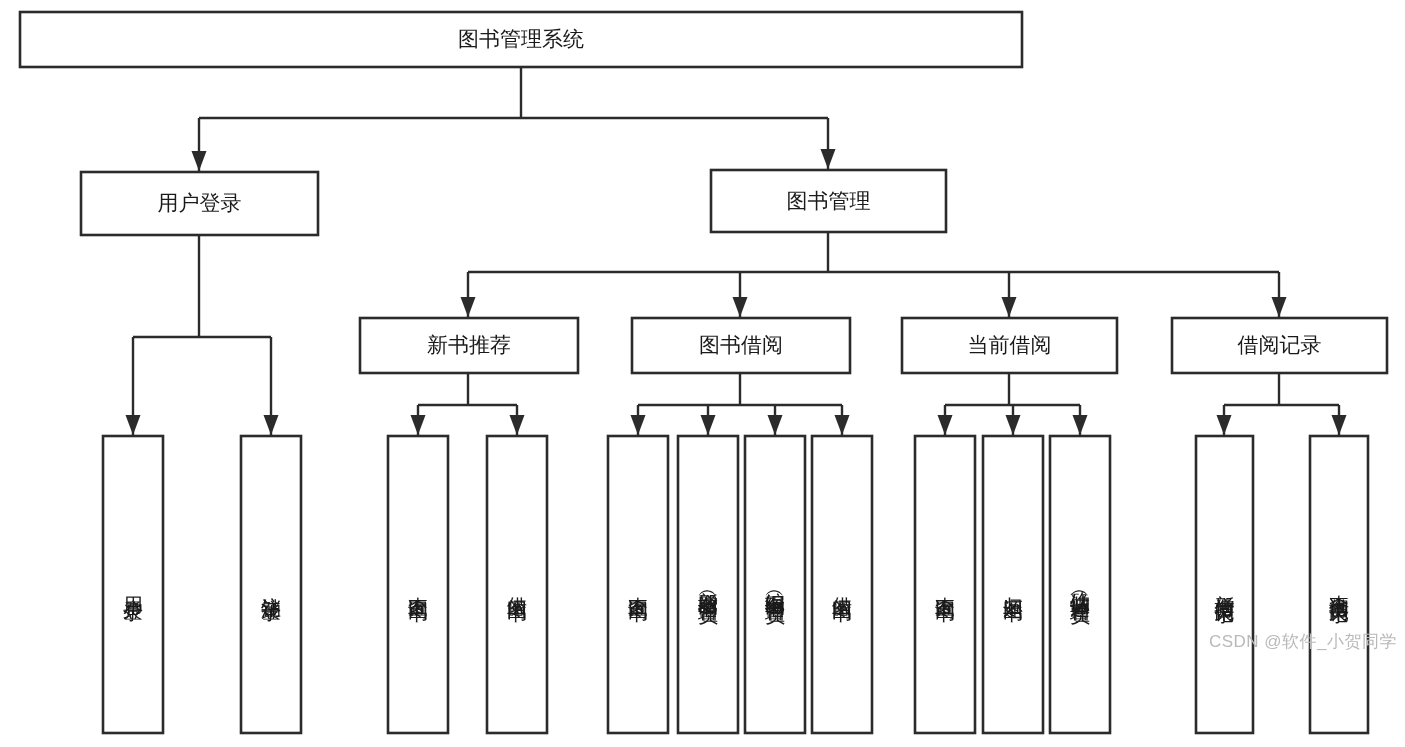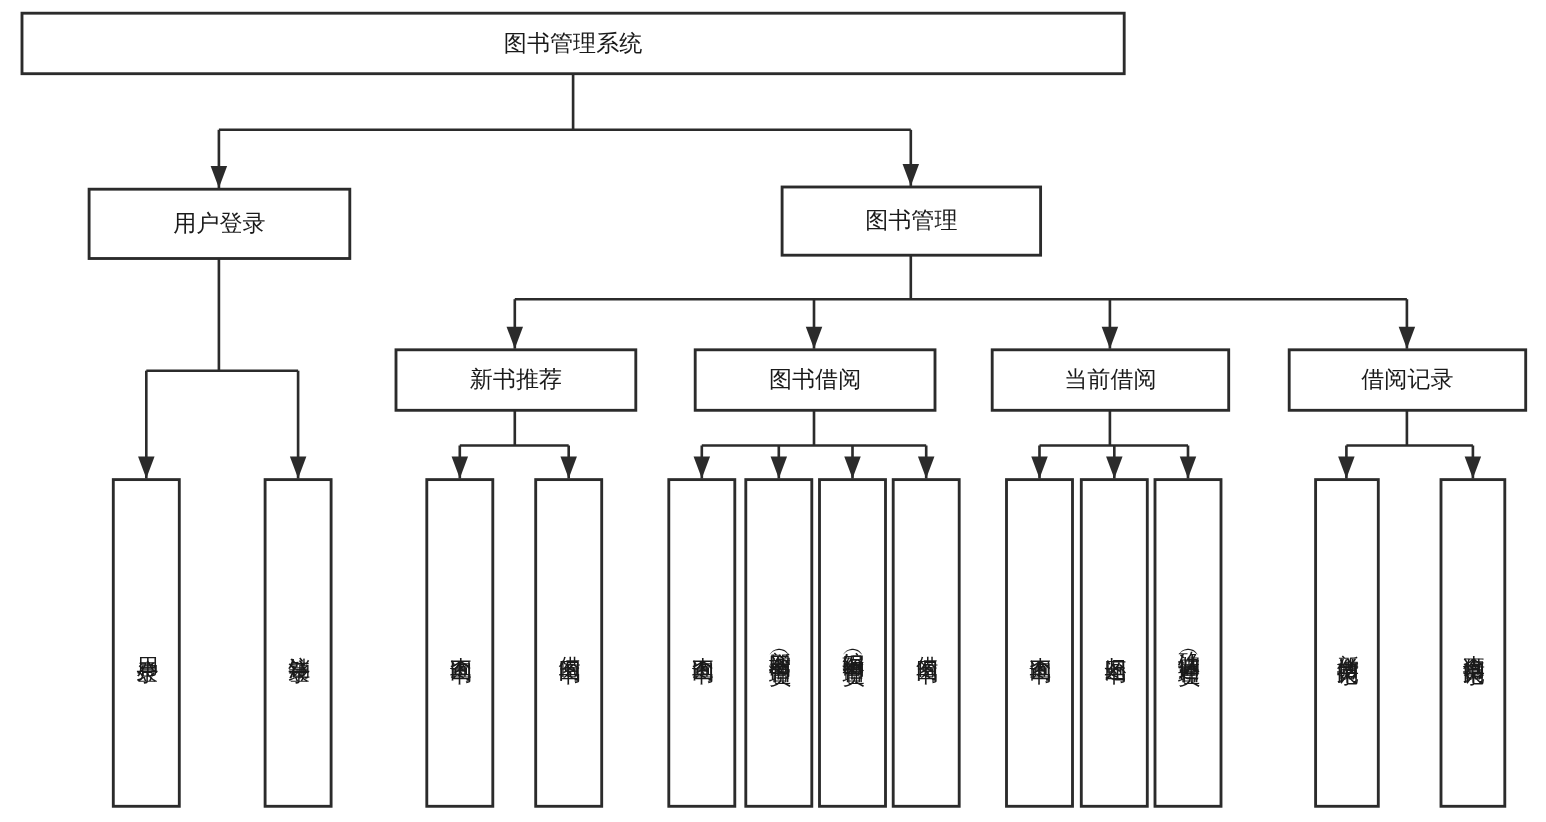--- a/index.html
+++ b/index.html
@@ -175,13 +175,14 @@
       <div class="vlabel" style="left: 678px; top: 436px; width: 60px; height: 297px;">新增图书（管理员）</div>
       <div class="vlabel" style="left: 745px; top: 436px; width: 60px; height: 297px;">编辑图书（管理员）</div>
       <div class="vlabel" style="left: 812px; top: 436px; width: 60px; height: 297px;">借阅图书</div>
       <div class="vlabel" style="left: 915px; top: 436px; width: 60px; height: 297px;">查询图书</div>
       <div class="vlabel" style="left: 983px; top: 436px; width: 60px; height: 297px;">归还图书</div>
       <div class="vlabel" style="left: 1050px; top: 436px; width: 60px; height: 297px;">确认归还（管理员）</div>
       <div class="vlabel" style="left: 1196px; top: 436px; width: 57px; height: 297px;">新增借阅记录</div>
       <div class="vlabel" style="left: 1310px; top: 436px; width: 58px; height: 297px;">查询借阅记录</div>
     </div>
 
+  <div class="watermark">CSDN @软件_小贺同学</div>
 </div>
 
 </body></html>

